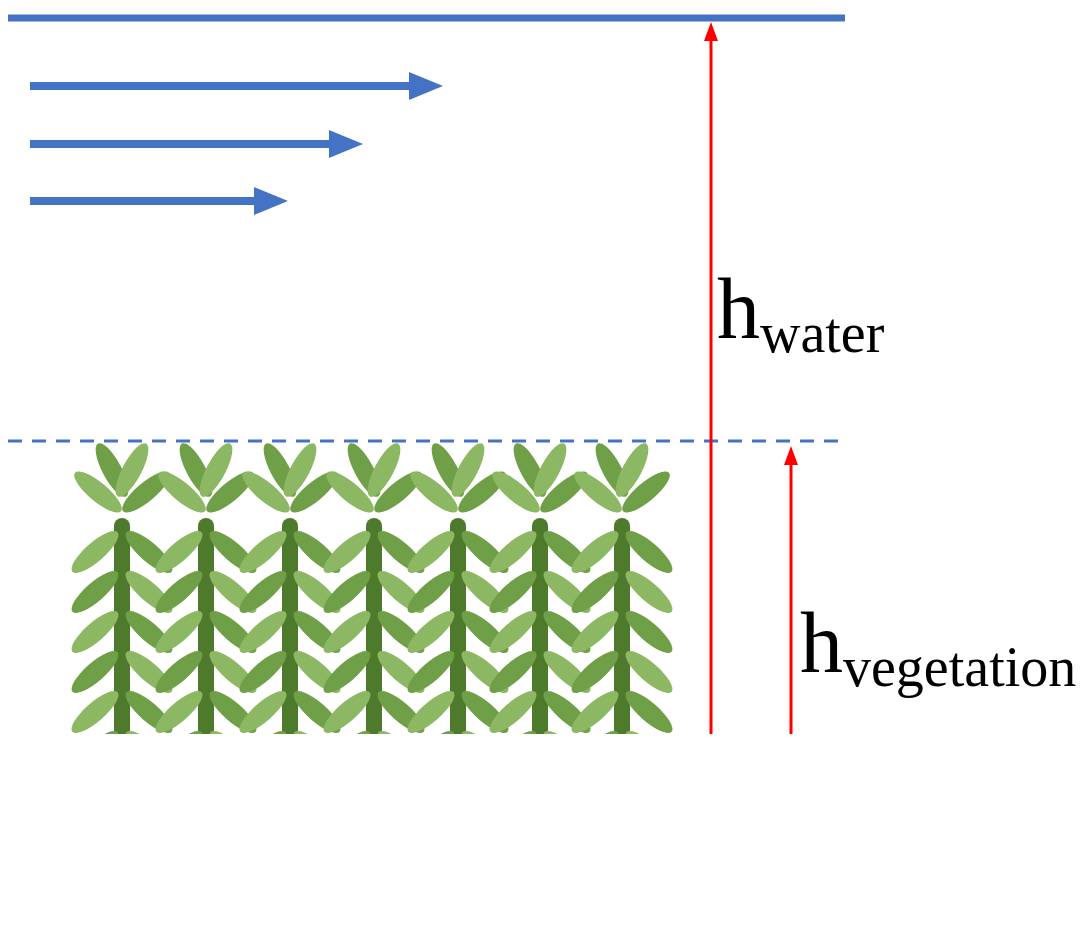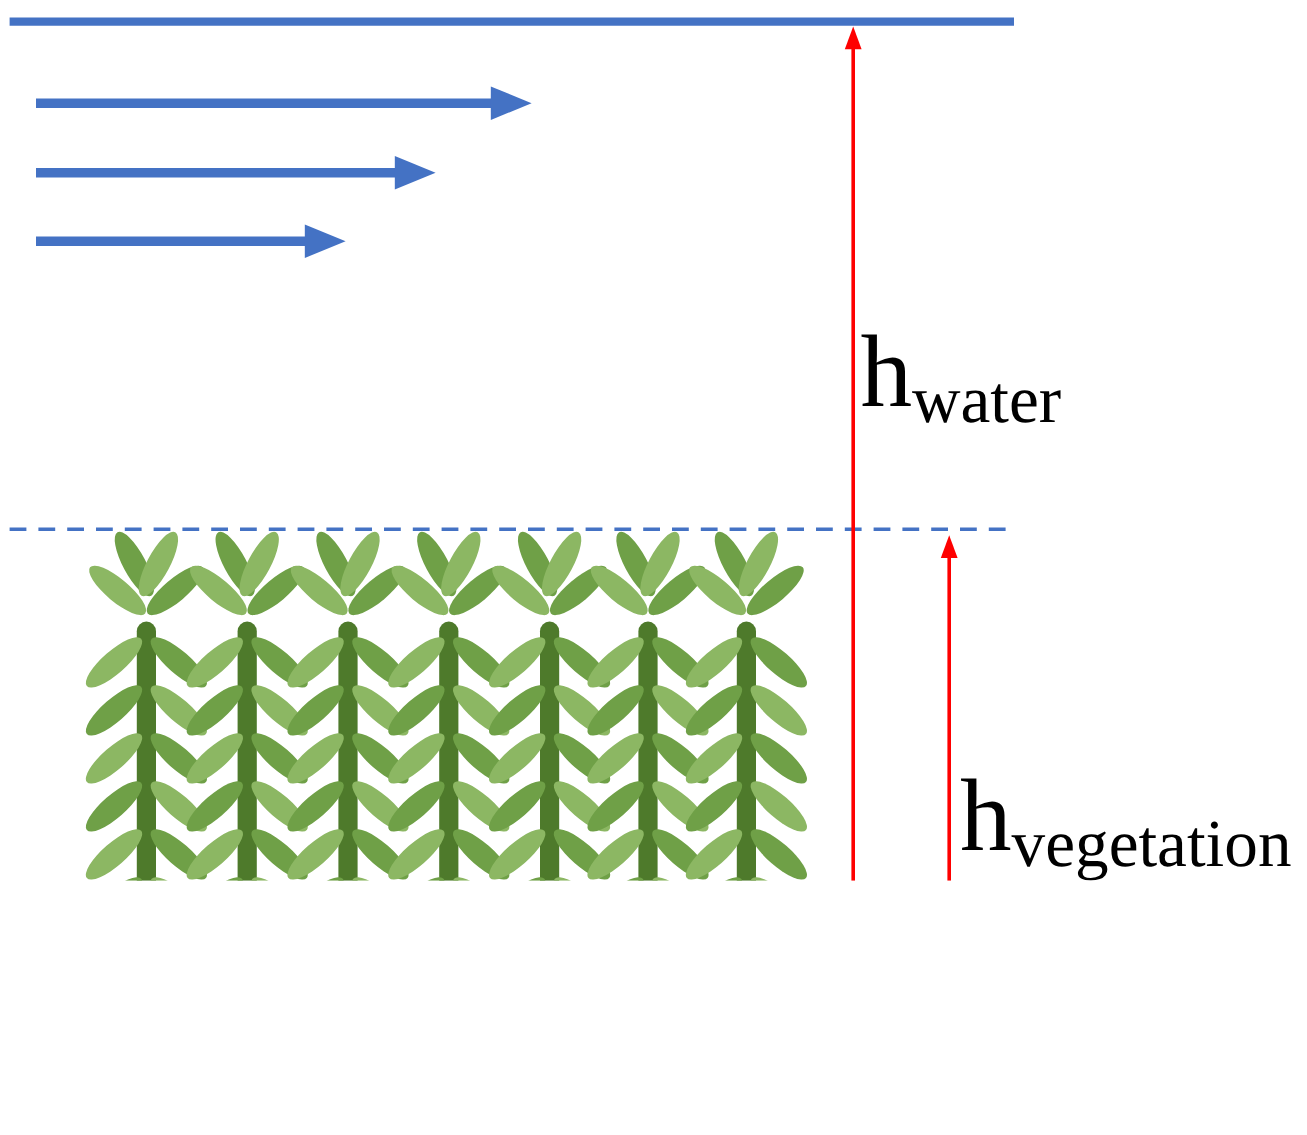--- a/index.html
+++ b/index.html
@@ -27,21 +27,21 @@
     line-height: 1;
   }
   .dim-label .base {
     font-size: 86px;
   }
   .dim-label .sub {
     font-size: 56px;
     vertical-align: -14px;
   }
   #h-water-label { left: 717px; top: 266px; }
-  #h-veg-label   { left: 800px; top: 600px; margin-top: 36px; }
+  #h-veg-label   { left: 800px; top: 600px; }
 </style>
 </head>
 <body>
 
 <div class="figure">
   <svg width="1089" height="946" viewBox="0 0 1089 946">
     <g id="veg">
         <g>
           <ellipse cx="112" cy="470" rx="30" ry="9.5" fill="#6FA047" transform="rotate(62 112 470)"></ellipse>
           <ellipse cx="132" cy="470" rx="30" ry="9.5" fill="#8CB763" transform="rotate(-62 132 470)"></ellipse>

